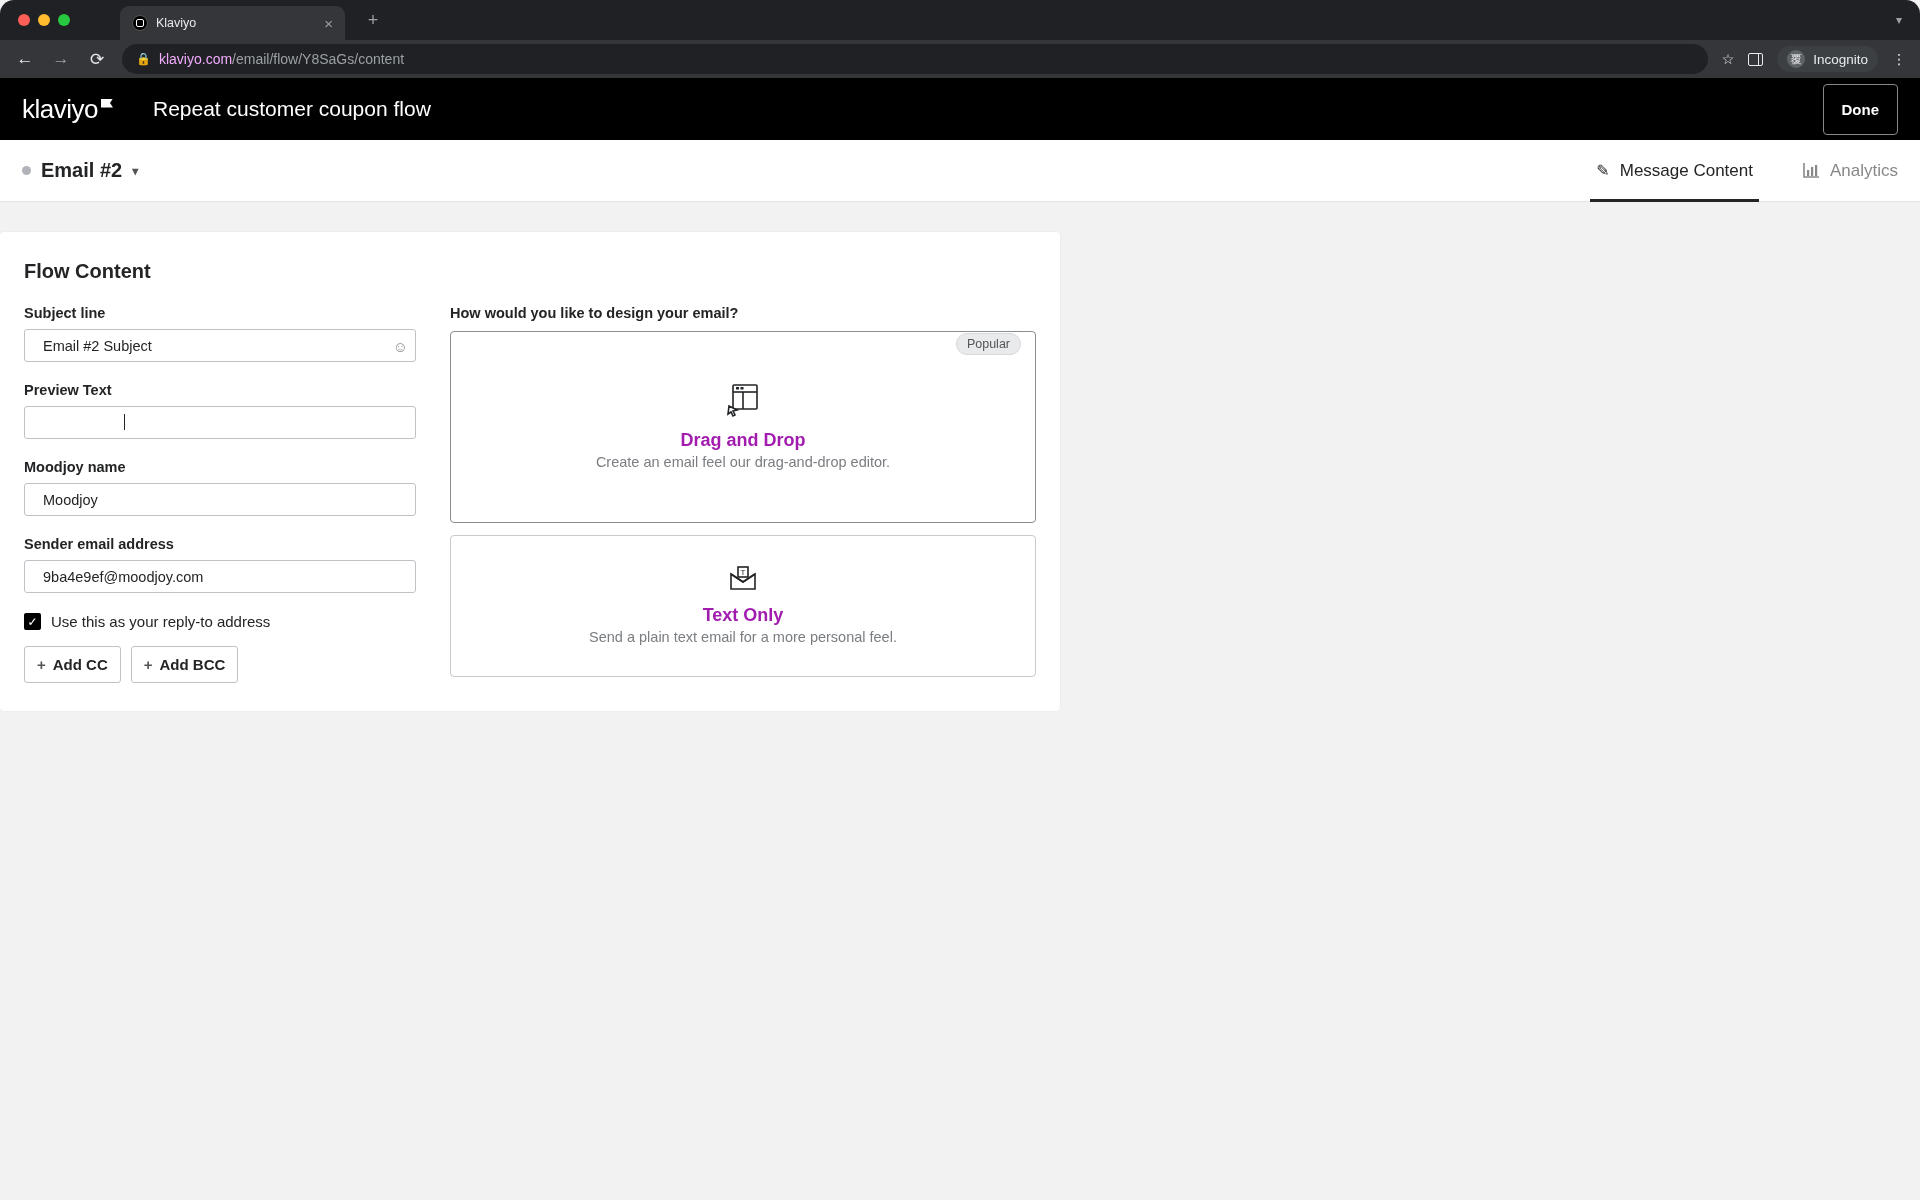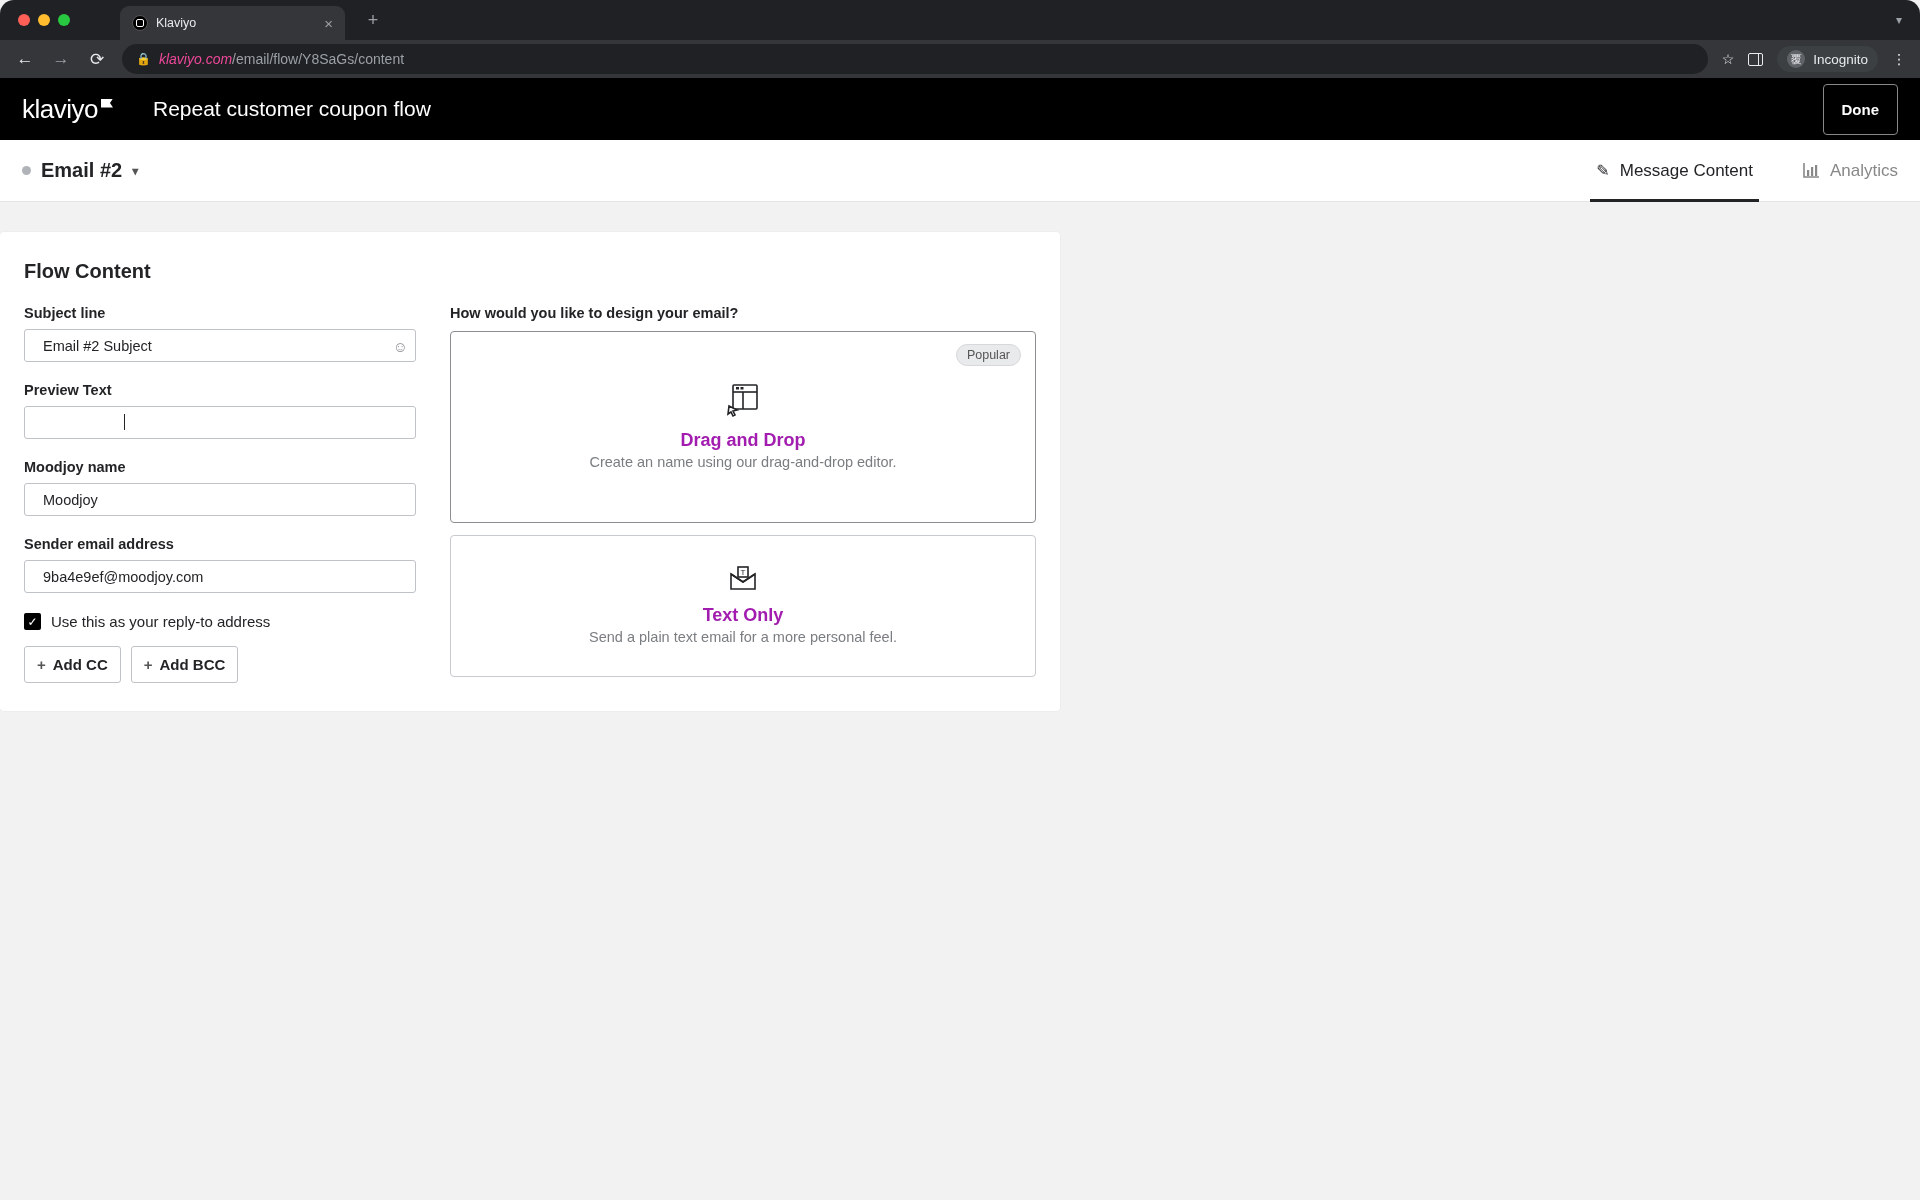--- a/index.html
+++ b/index.html
@@ -19,21 +19,21 @@
   .tab .close { margin-left: auto; color: #9aa0a6; font-size: 15px; }
   .new-tab { color: #9aa0a6; font-size: 18px; margin-left: 14px; width: 28px; height: 28px; display: flex; align-items: center; justify-content: center; border-radius: 50%; }
   .tab-strip .spacer { flex: 1; }
   .chev-down { color: #9aa0a6; margin-right: 18px; font-size: 12px; }
 
   .addr-bar { height: 38px; background: #35363a; display: flex; align-items: center; padding: 0 14px; gap: 14px; }
   .nav-btn { color: #9aa0a6; font-size: 17px; width: 22px; text-align: center; }
   .nav-btn.active { color: #e8eaed; }
   .url-field { flex: 1; background: #202124; border-radius: 18px; height: 30px; display: flex; align-items: center; padding: 0 14px; color: #9aa0a6; font-size: 14px; gap: 8px; }
   .url-field .lock { font-size: 12px; }
-  .url-field .domain { color: #ec4899; font-style: italic; }
+  .url-field .domain { color: #f0abfc; }
   .right-icons { display: flex; align-items: center; gap: 14px; color: #e8eaed; font-size: 14px; }
   .incog-badge { display: flex; align-items: center; gap: 8px; background: #3c4043; padding: 4px 10px; border-radius: 14px; font-size: 13.5px;}
   .incog-icon { width:18px; height:18px; border-radius:50%; background:#5f6368; display:flex; align-items:center; justify-content:center; font-size:11px;}
 
   
   .app-header { background: #000; height: 62px; display: flex; align-items: center; padding: 0 22px; color: #fff; }
   .logo { font-size: 26px; font-weight: 500; letter-spacing: -0.5px; font-family: Georgia, 'Times New Roman', serif; display:flex; align-items:flex-start;}
   .logo .flag { width:12px; height:9px; background:#fff; clip-path: polygon(0 0, 100% 0, 75% 50%, 100% 100%, 0 100%); margin-left:3px; margin-top:5px;}
   .page-title { font-size: 21px; font-weight: 500; margin-left: 40px; text-align: center; }
   .done-btn { margin-left: auto; background: transparent; border: 1px solid #888; color: #fff; padding: 16px 18px; border-radius: 4px; font-size: 15px; font-weight: 600; }
@@ -68,21 +68,21 @@
   .btn-row { display: flex; gap: 10px; }
   .btn-secondary { border: 1px solid #bfc2c6; background: #fff; padding: 9px 12px; border-radius: 3px; font-size: 15px; font-weight: 600; color: #232426; display: flex; align-items: center; gap: 7px; }
   .btn-secondary .plus { font-size: 15px; color:#555; font-weight:700;}
 
   .right .field-label { margin-bottom: 10px; }
   .opt { border: 1.5px solid #8a8d91; border-radius: 4px; display: flex; flex-direction: column; align-items: center; justify-content: center; text-align: center; padding: 20px 24px; position: relative; }
   .opt.light { border-color: #c7cace; }
   .opt .icon { margin-bottom: 12px; color:#232426;}
   .opt h3 { font-size: 18px; font-weight: 700; color: #a21caf; margin-bottom: 2px; }
   .opt p { font-size: 14.5px; color: #7a7d81; line-height: 1.35; }
-  .badge { position: absolute; top: 12px; right: 14px; background: #e9eaec; color: #555; font-size: 12.5px; padding: 3px 10px; border-radius: 11px; border:1px solid #d6d8db;}
+  .badge { position: absolute; top: 1px; right: 14px; background: #e9eaec; color: #555; font-size: 12.5px; padding: 3px 10px; border-radius: 11px; border:1px solid #d6d8db;}
   .big { height: 192px; margin-bottom: 12px; }
   .row2 { display: flex; gap: 12px; }
   .row2 .opt { flex: 1; height: 142px; }
 
   svg { display:block; }
 </style>
 </head>
 <body>
 
 <div class="browser-chrome">
@@ -210,21 +210,21 @@
             <svg width="36" height="36" viewBox="0 0 36 36" stroke="#232426" stroke-width="1.6" fill="none">
               <rect x="8" y="3" width="24" height="24" rx="1"></rect>
               <line x1="8" y1="10" x2="32" y2="10"></line>
               <line x1="18" y1="10" x2="18" y2="27"></line>
               <rect x="11" y="5" width="3" height="2.5" fill="#232426" stroke="none"></rect>
               <rect x="15.5" y="5" width="3" height="2.5" fill="#232426" stroke="none"></rect>
               <path d="M4 24 L12 28 L8 29 L10 33 L8 34 L6 30 L3 32 Z" fill="#fff"></path>
             </svg>
           </span>
           <h3>Drag and Drop</h3>
-          <p>Create an name using our drag-and-drop editor.</p>
+          <p>Create an email feel our drag-and-drop editor.</p>
         </div>
 
         <div class="row2">
           <div class="opt light">
             <span class="icon">
               <svg width="30" height="28" viewBox="0 0 30 28" stroke="#232426" stroke-width="1.6" fill="none">
                 <path d="M3 9 L3 24 L27 24 L27 9 L15 17 Z"></path>
                 <path d="M3 9 L15 17 L27 9"></path>
                 <rect x="10" y="2" width="10" height="10" fill="#fff"></rect>
                 <text x="15" y="10" text-anchor="middle" font-size="8" fill="#232426" stroke="none" font-family="serif">T</text>

